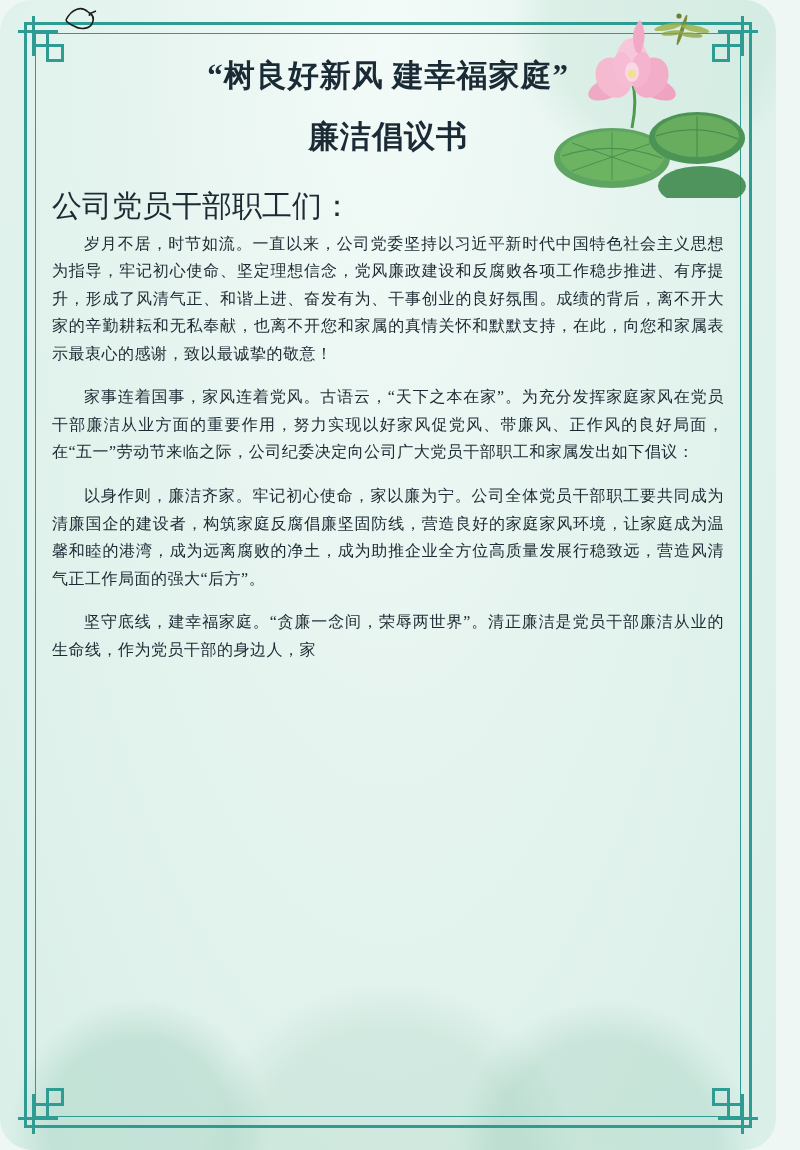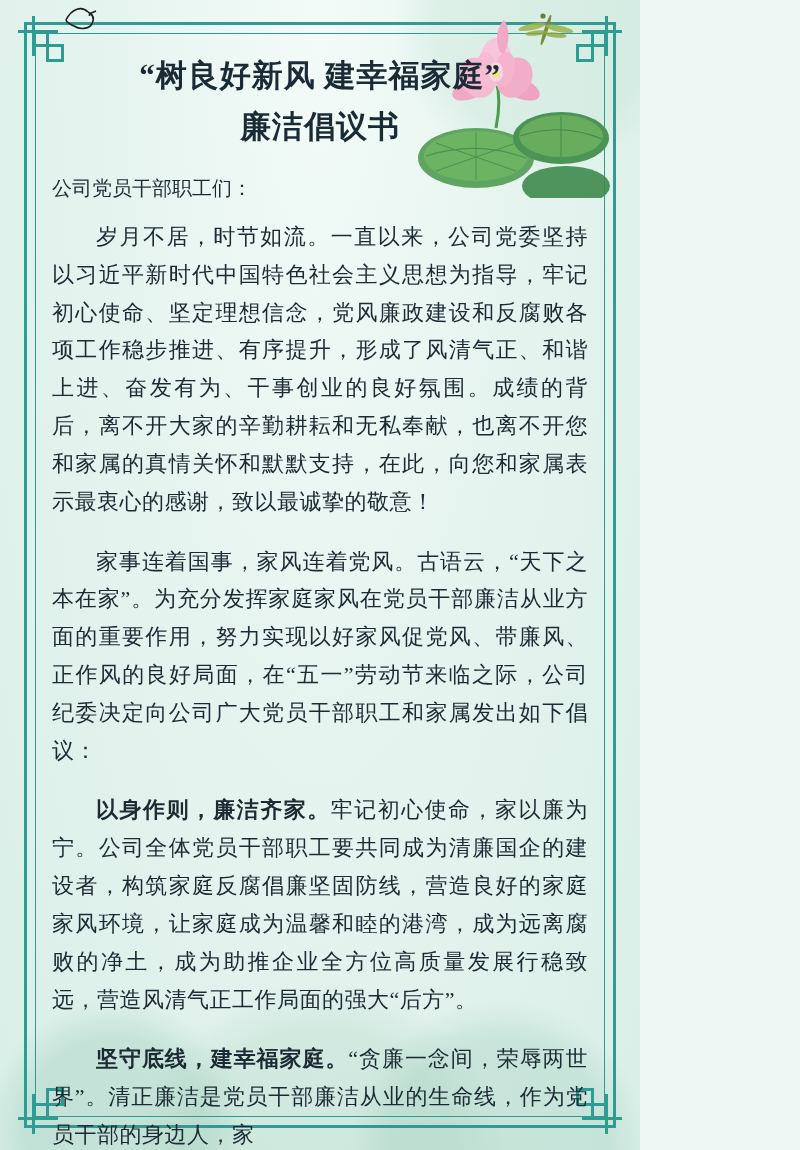--- a/index.html
+++ b/index.html
@@ -9,25 +9,26 @@
   body {
     width: 800px;
     height: 1150px;
     overflow: hidden;
     font-family: "Liberation Serif", "DejaVu Serif", serif;
     background: #eef7f4;
   }
 
   #poster {
     position: relative;
-    width: 640px;
+    width: 776px;
     height: 1150px;
     background:
       radial-gradient(ellipse at 50% 0%, #f3fbf8 0%, #e6f4ef 45%, #d9efe8 100%);
     overflow: hidden;
+    border-radius: 32px;
   }
 
   
   .bg-wash {
     position: absolute;
     left: 0; right: 0; bottom: 0;
     height: 420px;
     background:
       radial-gradient(circle at 18% 95%, rgba(150,200,180,0.35) 0 90px, rgba(150,200,180,0) 130px),
       radial-gradient(circle at 78% 100%, rgba(150,200,180,0.30) 0 110px, rgba(150,200,180,0) 150px),
@@ -111,38 +112,38 @@
     text-align: center;
     font-weight: bold;
     color: #1b2b36;
     font-size: 31px;
     letter-spacing: 1px;
     line-height: 1.45;
     margin-top: 12px;
   }
   .title .line2 {
     display: block;
-    margin-top: 6px;
+    margin-top: 16px;
   }
   .salutation {
     margin-top: 22px;
-    font-size: 20px;
+    font-size: 30px;
     color: #1c2a33;
     line-height: 1.6;
   }
   .para {
-    font-size: 22px;
+    font-size: 16px;
     color: #1c2a33;
     line-height: 1.72;
     text-indent: 2em;
     text-align: justify;
-    margin-top: 14px;
+    margin-top: 0;
     letter-spacing: 0.5px;
   }
-  .para b { font-weight: bold; }
+  .para b { font-weight: normal; }
 </style>
 </head>
 <body>
 
 <div id="poster">
 
   <div class="bg-wash"></div>
   <div class="bg-wash2"></div>
 
   <div class="frame">

